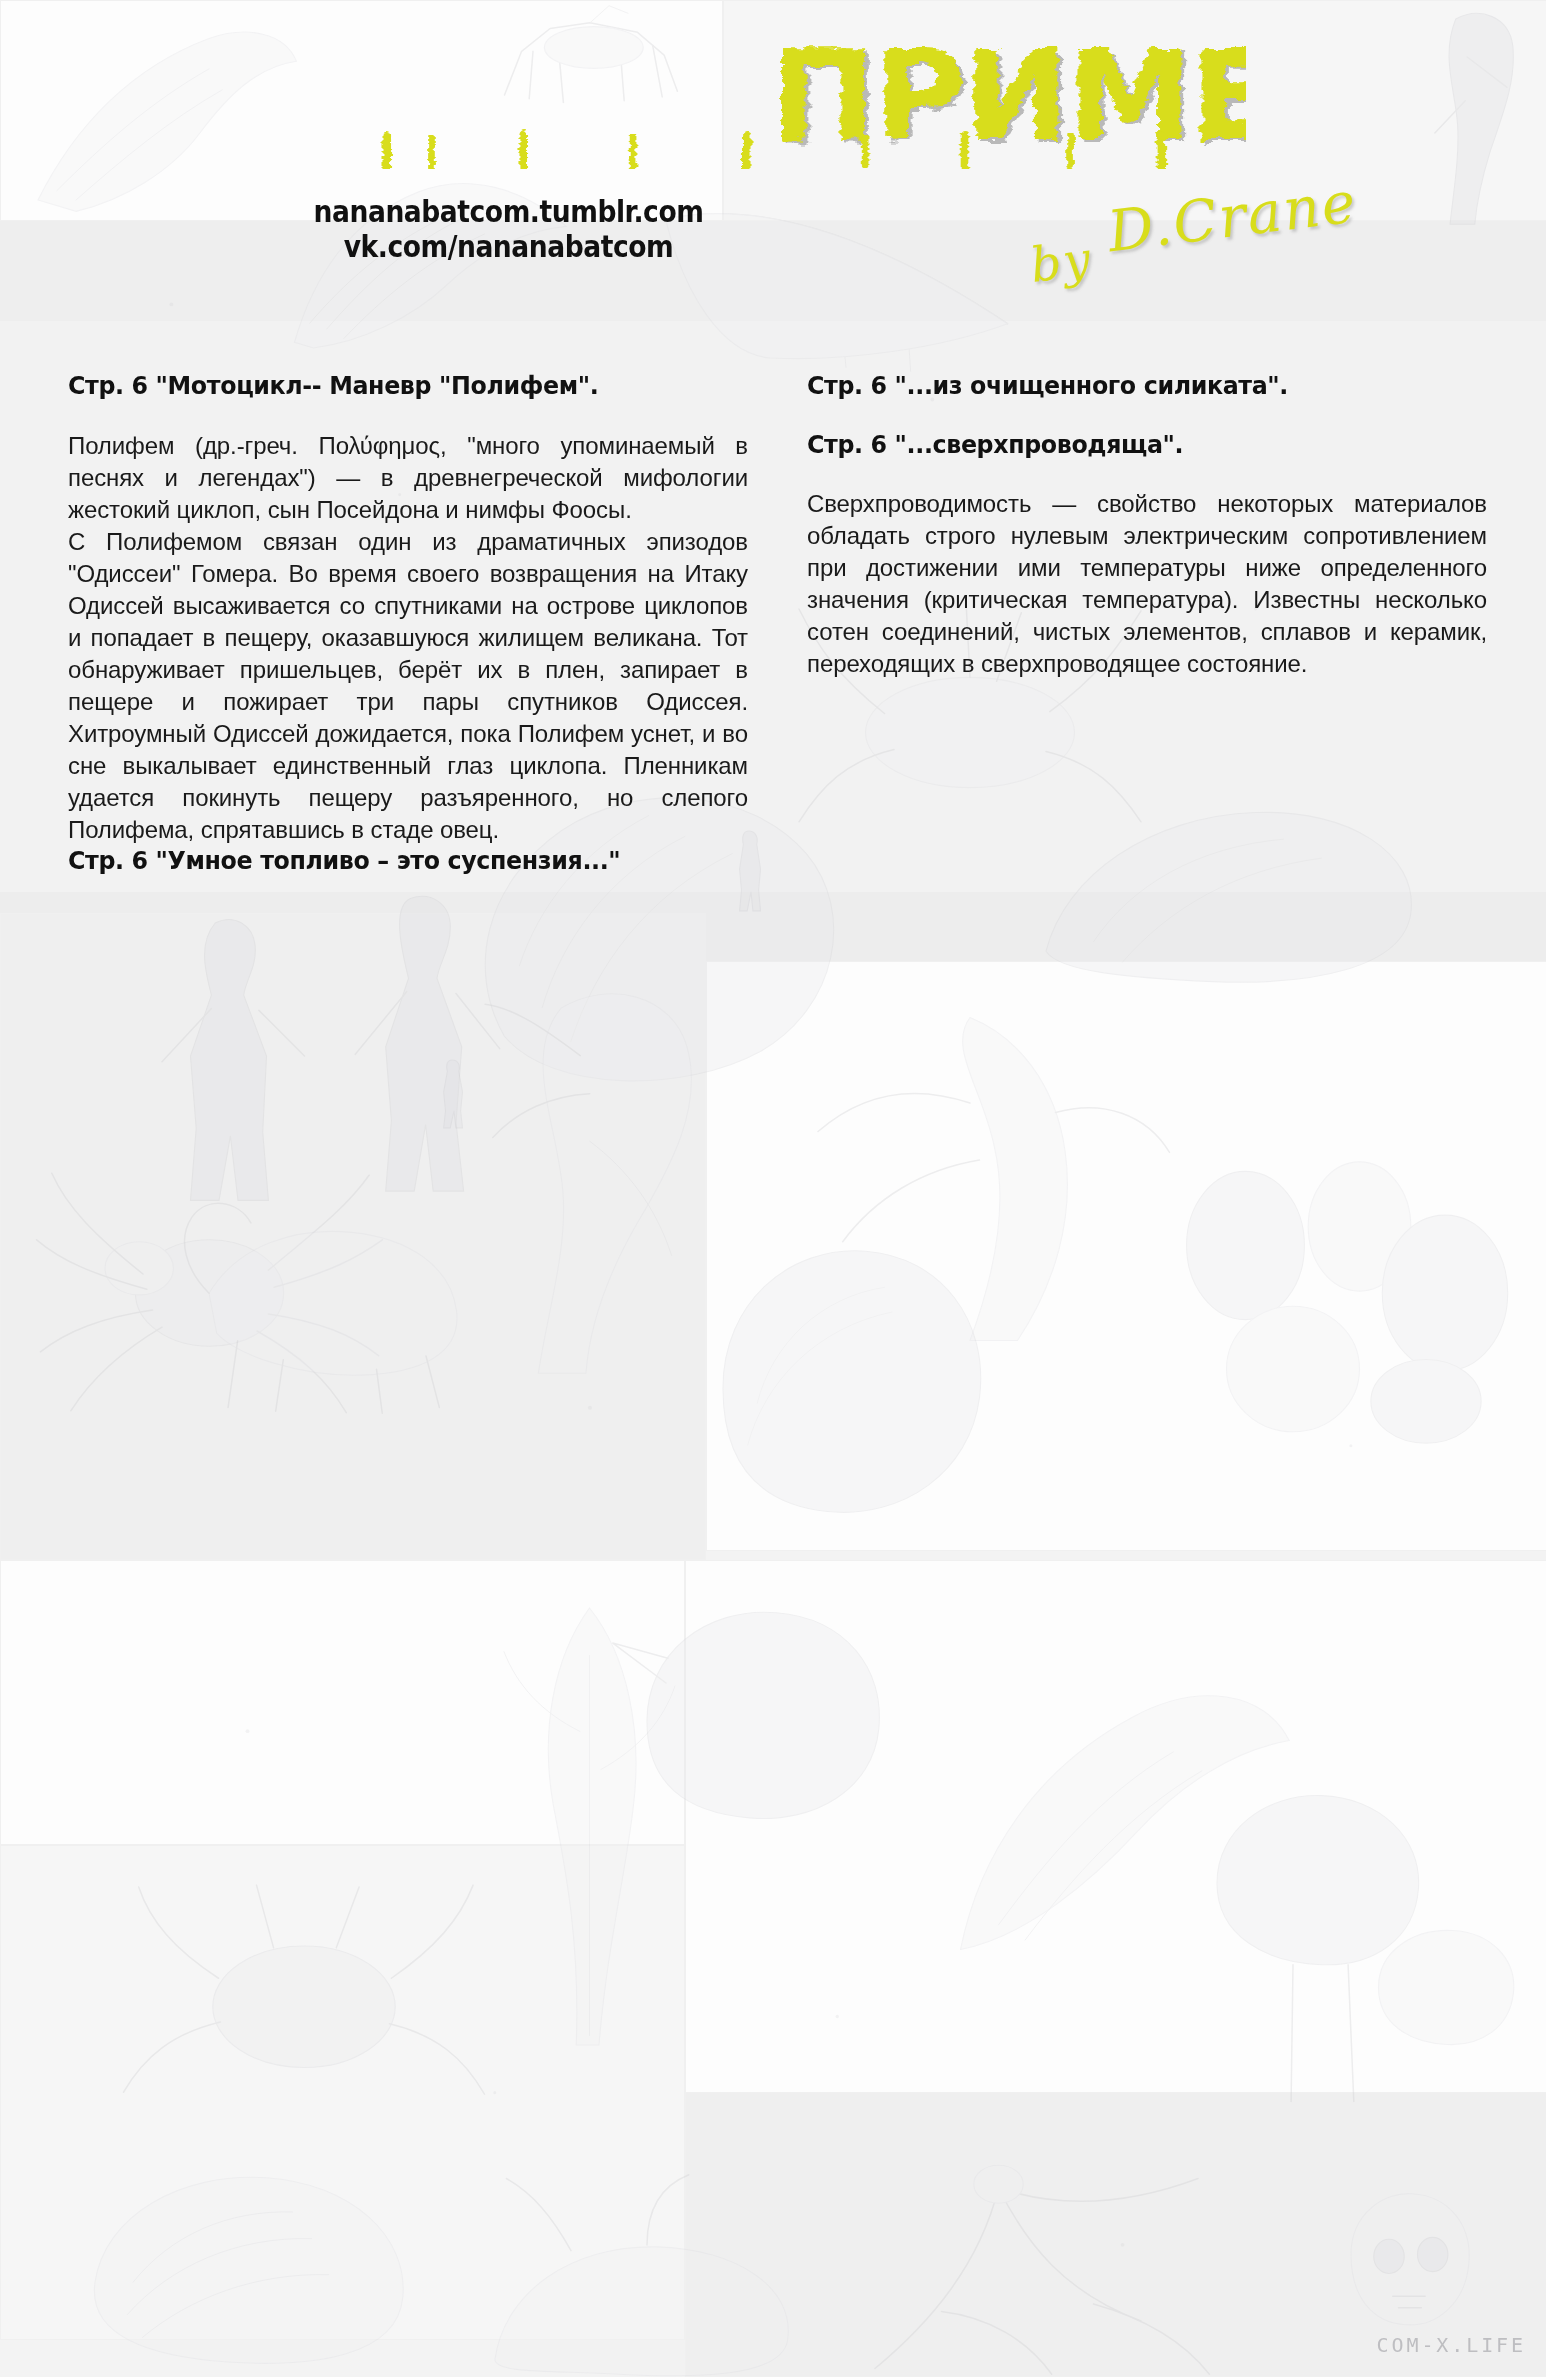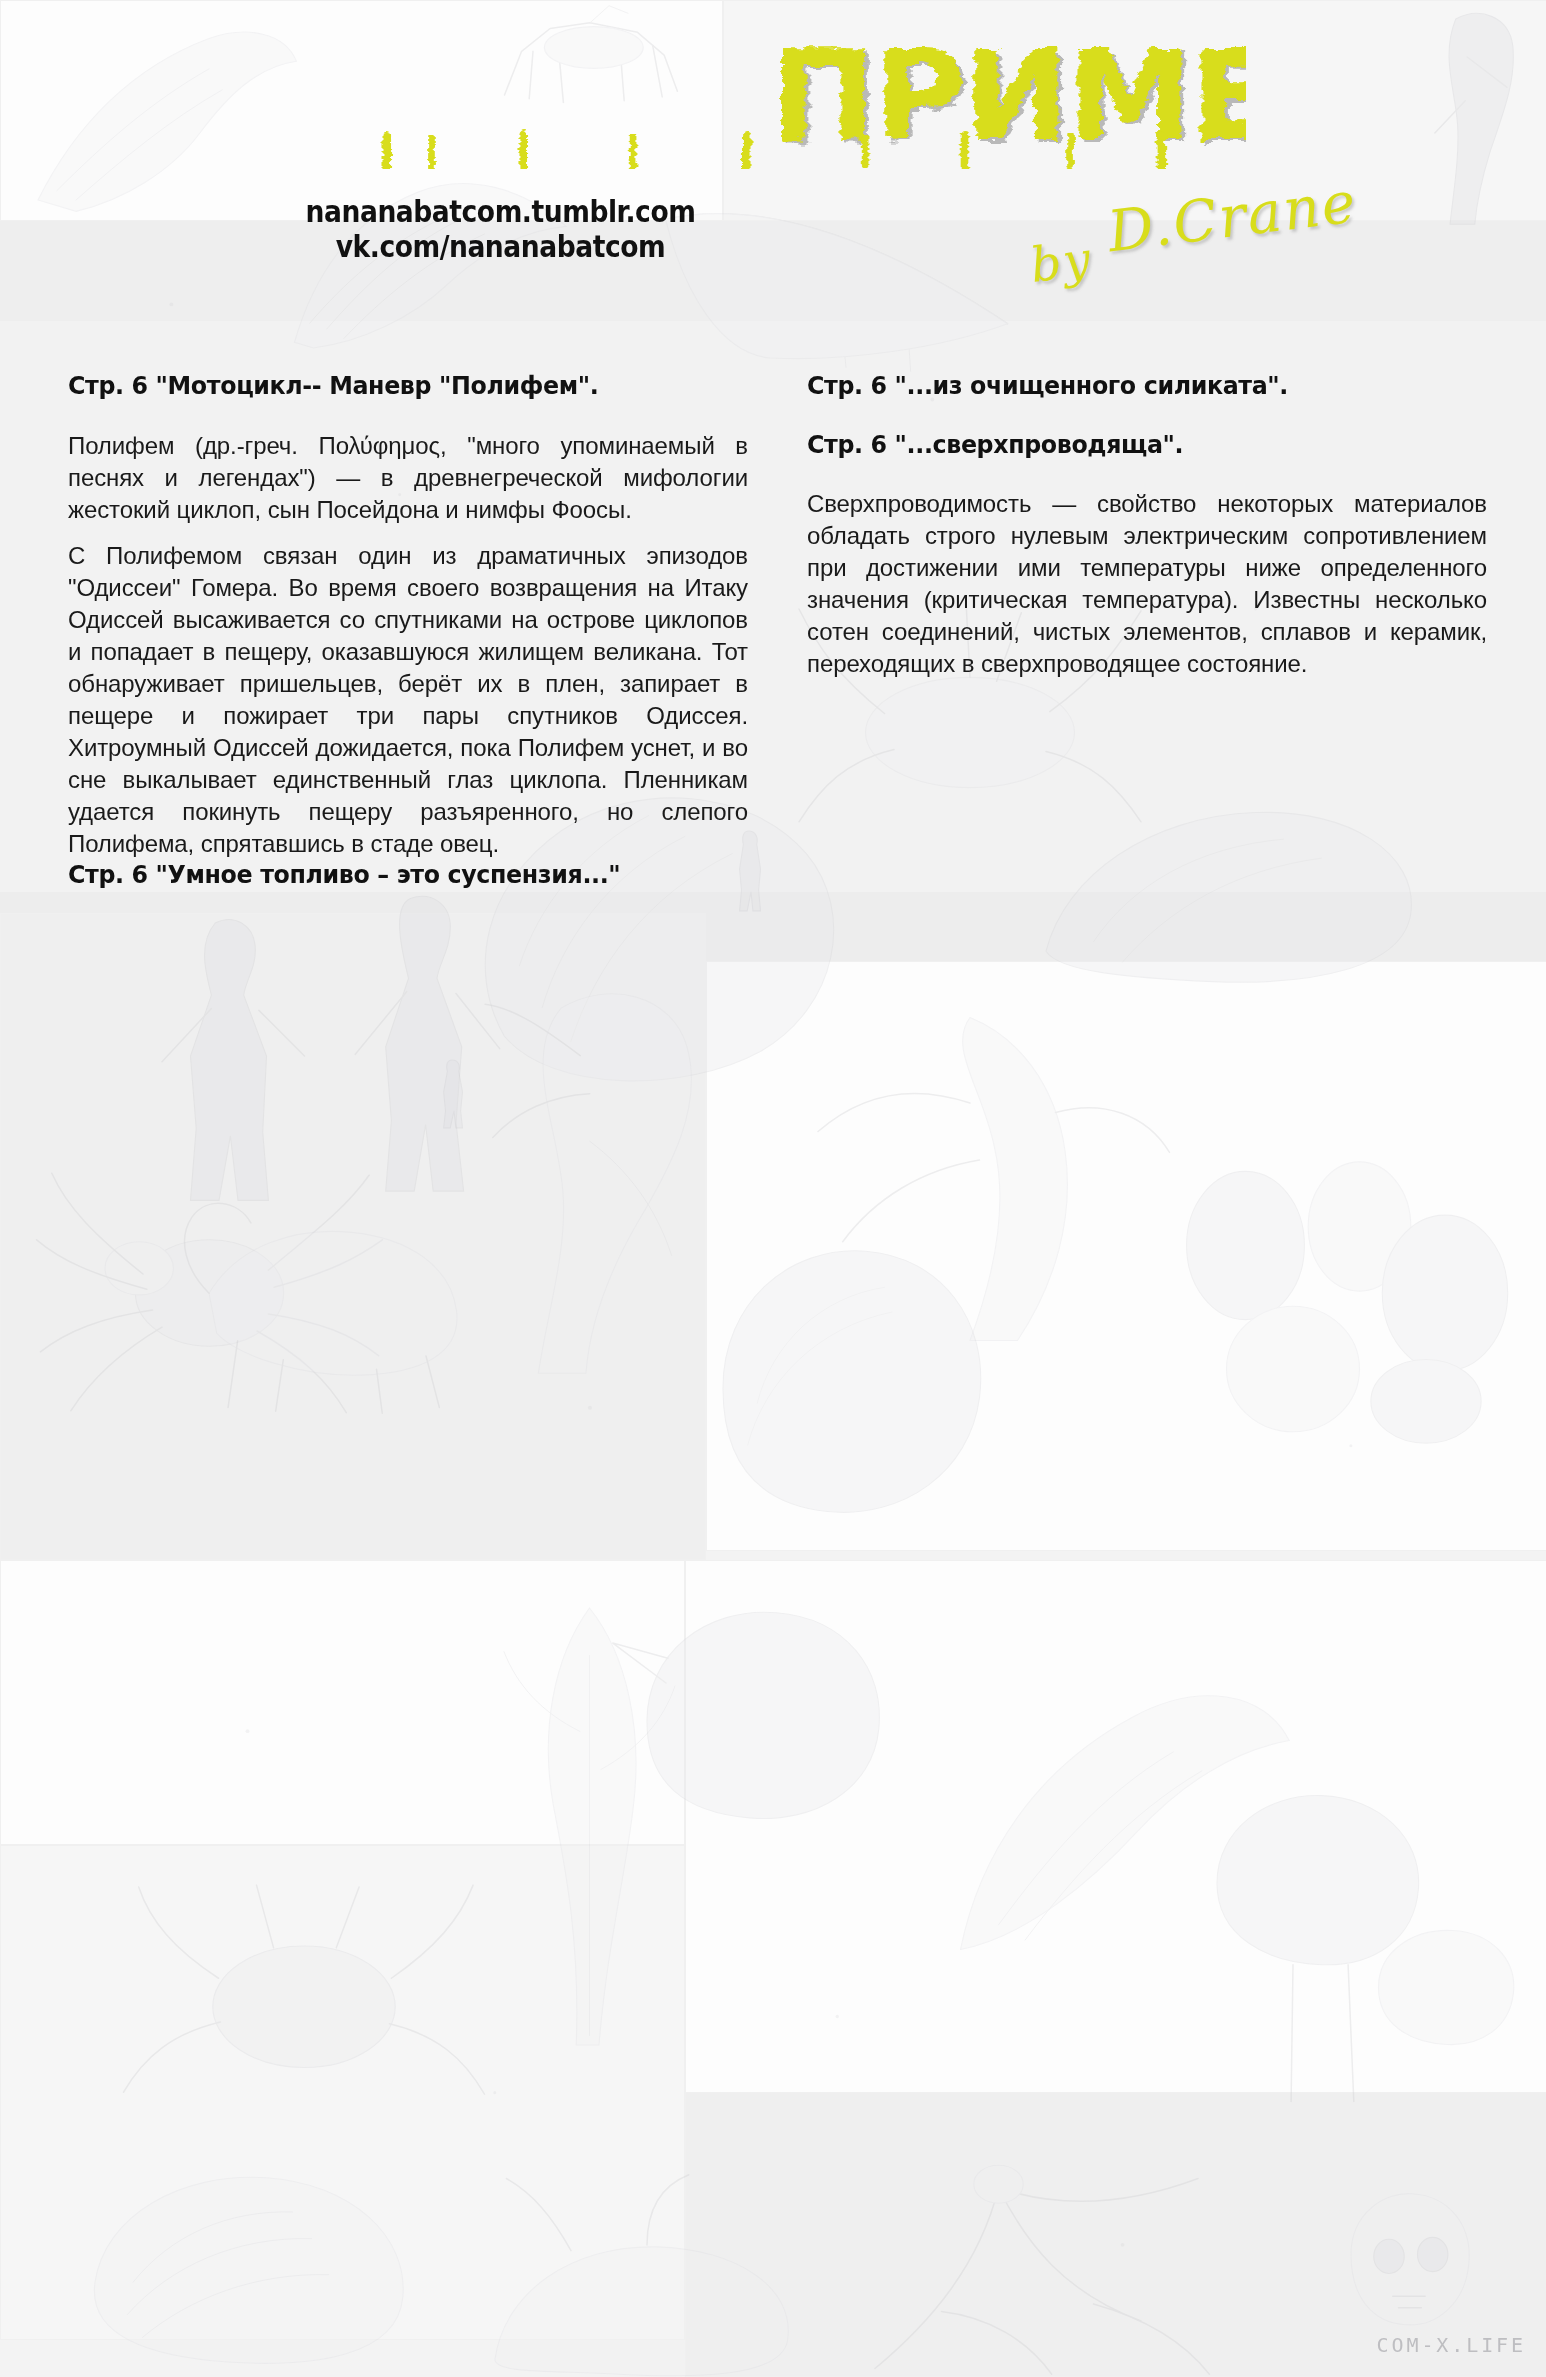--- a/index.html
+++ b/index.html
@@ -73,21 +73,21 @@
 
   .title-text {
     font-family: "DejaVu Sans", sans-serif;
     font-weight: bold;
     font-size: 132px;
     letter-spacing: -2px;
   }
 
   #urls {
     position: absolute;
-    left: 8px;
+    left: 16px;
     top: 195px;
     width: 985px;
     text-align: center;
     font-family: "DejaVu Sans", sans-serif;
     font-weight: bold;
     color: #111;
     line-height: 1.18;
   }
   #urls .u {
     display: block;
@@ -153,21 +153,21 @@
   p.body {
     font-family: "Liberation Sans", sans-serif;
     font-size: 24px;
     line-height: 32px;
     color: #1a1a1a;
     text-align: justify;
     text-justify: inter-word;
     margin: 0;
     letter-spacing: -0.1px;
   }
-  p.body + p.body { margin-top: 14px; }
+  p.body + p.body { margin-top: 0; }
   p.body.gap-after { margin-bottom: 38px; }
 
   
   #watermark {
     position: absolute;
     right: 21px;
     bottom: 21px;
     font-family: "DejaVu Sans Mono", monospace;
     font-size: 20px;
     letter-spacing: 2.9px;

